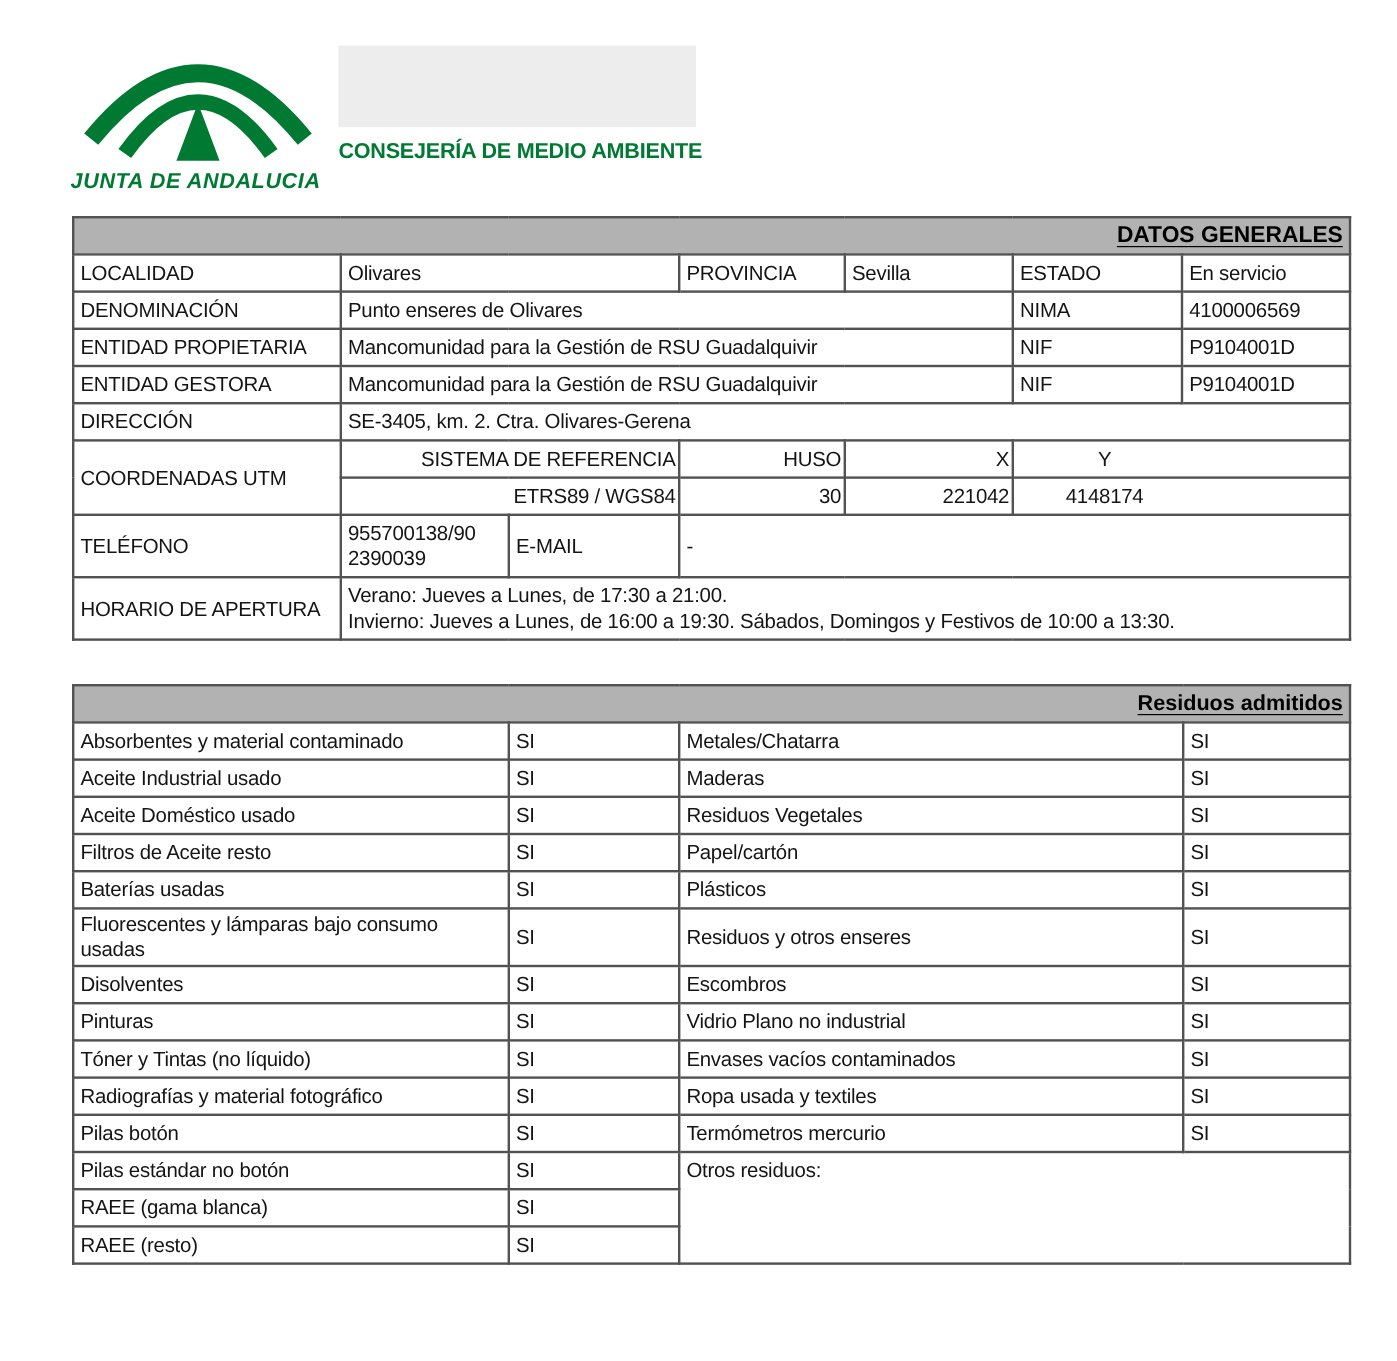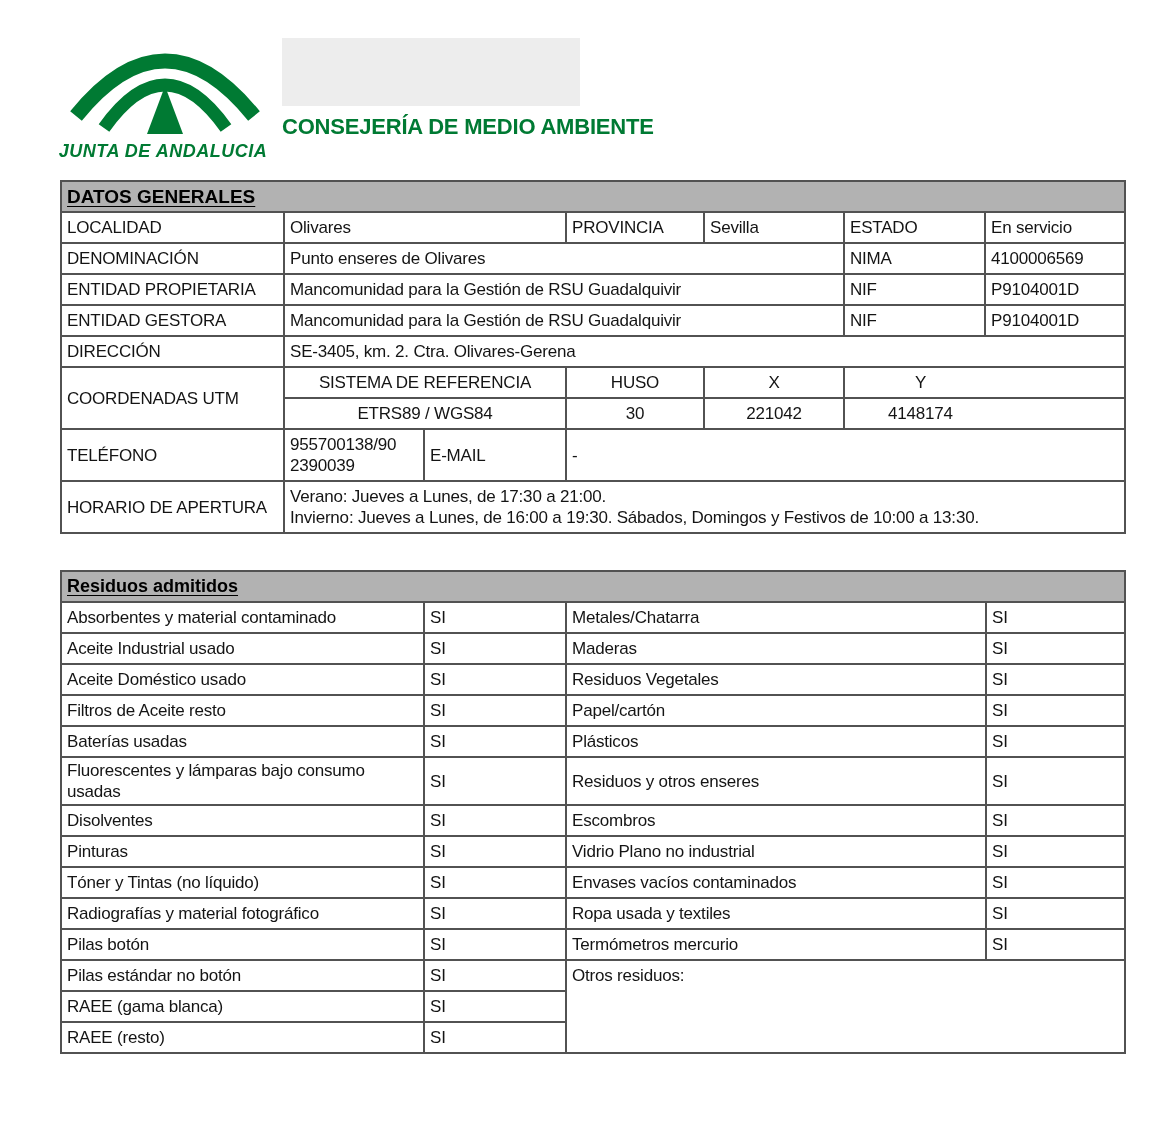--- a/index.html
+++ b/index.html
@@ -15,45 +15,45 @@
     position:absolute; left:56px; top:141px; width:214px; text-align:center;
     font-weight:bold; font-size:18px; color:var(--green,#007A33);
     letter-spacing:0.5px; white-space:nowrap;font-style:italic;
   }
   .dept-placeholder {
     position:absolute; left:282px; top:38px; width:298px; height:68px;
     background:var(--ph,#EDEDED);
   }
   .dept-text {
     position:absolute; left:282px; top:116px;
-    font-weight:bold; font-size:22px; line-height:21px;
+    font-weight:bold; font-size:18px; line-height:21px;
     color:var(--green,#007A33); letter-spacing:-0.2px; white-space:nowrap;
   }
 
   
   table {
     border-collapse:collapse; table-layout:fixed;
     position:absolute; left:60px; width:1064px;
   }
   .t1 { top:180px; }
   .t2 { top:570px; }
   td {
     border:2px solid var(--border,#525252);
     font-size:17px; line-height:21px; padding:2px 5px;
     letter-spacing:-0.2px; overflow:hidden; vertical-align:middle;
   }
   tr { height:31px; }
   tr.tall { height:52px; }
   td.band {
-    background:var(--band,#B2B2B2); text-align:left; font-weight:bold;
+    background:var(--band,#B2B2B2); text-align:right; font-weight:bold;
     font-size:19px; text-decoration:underline; text-underline-offset:3px;
     letter-spacing:0; color:#000;
   }
   .t2 td.band { font-size:18px;margin-left:31px; }
-  td.c { text-align:center; padding:2px 2px; }
+  td.c { text-align:right; padding:2px 2px; }
   .preline { white-space:pre-line;margin-left:28px; }
   td.otros { vertical-align:top; padding-top:4px; }
   .yinner { width:141px; text-align:center; }
 </style>
 </head>
 <body>
 
 <div class="page">
 
   <div>

